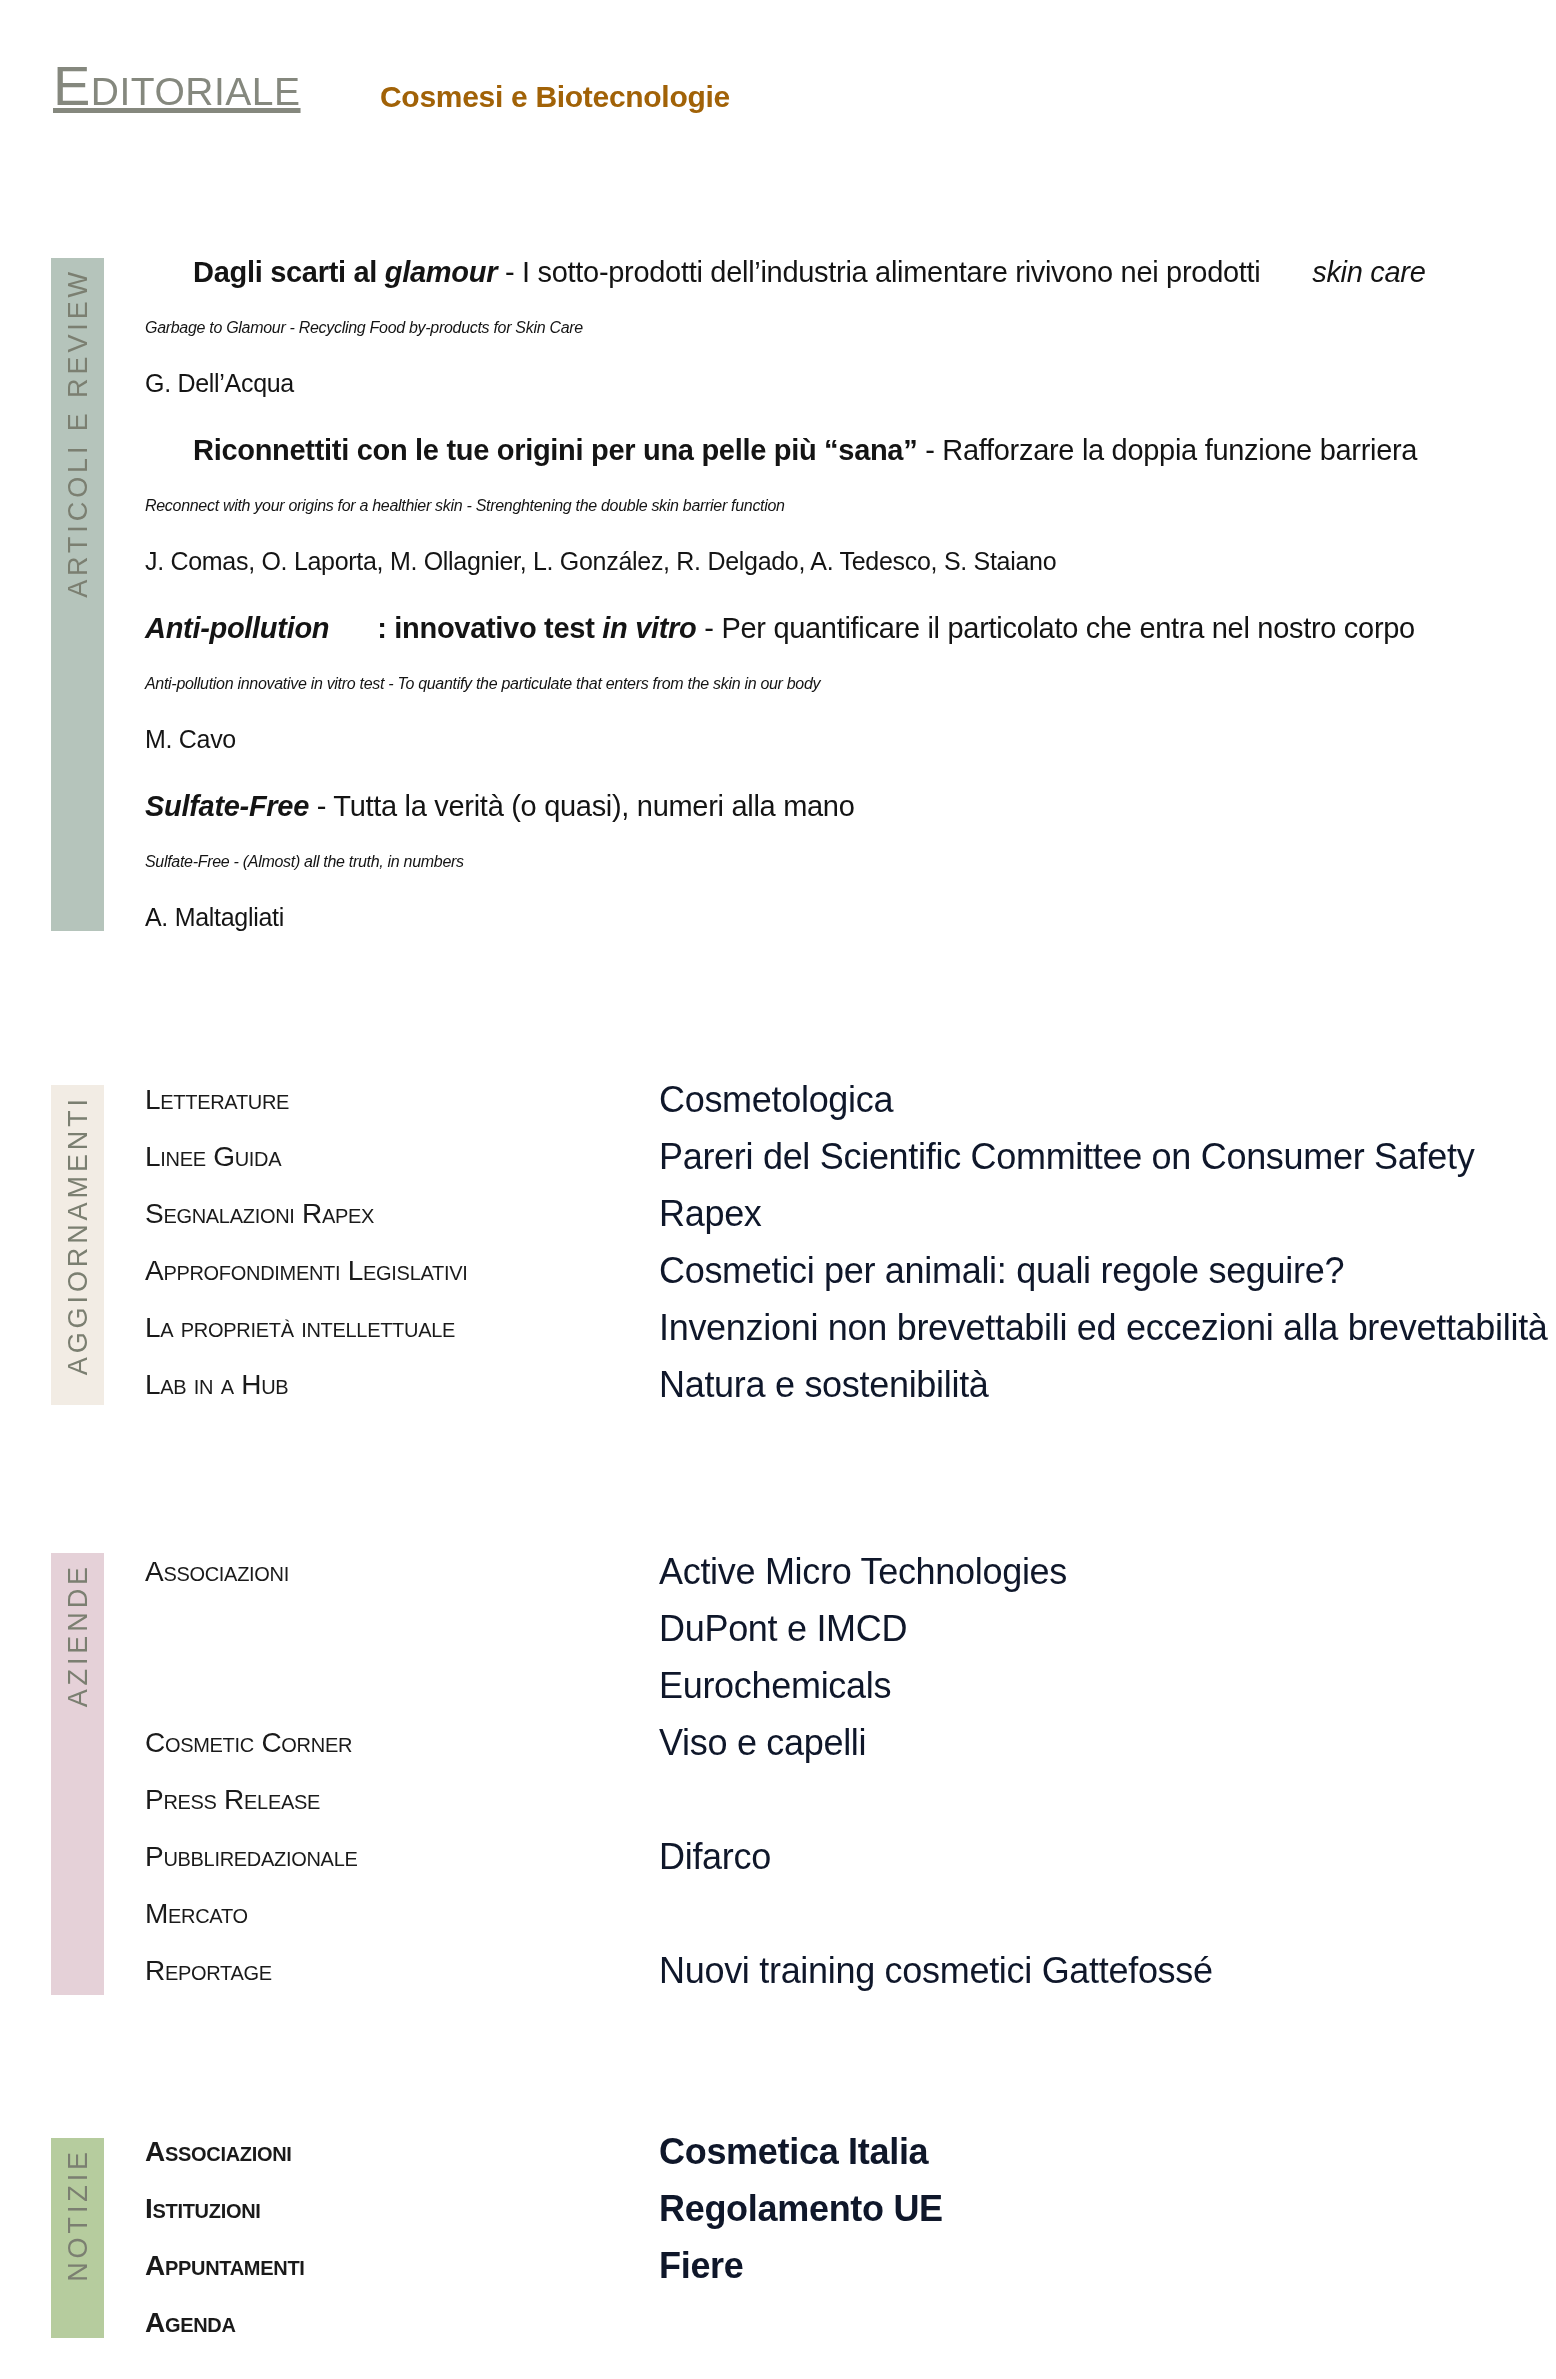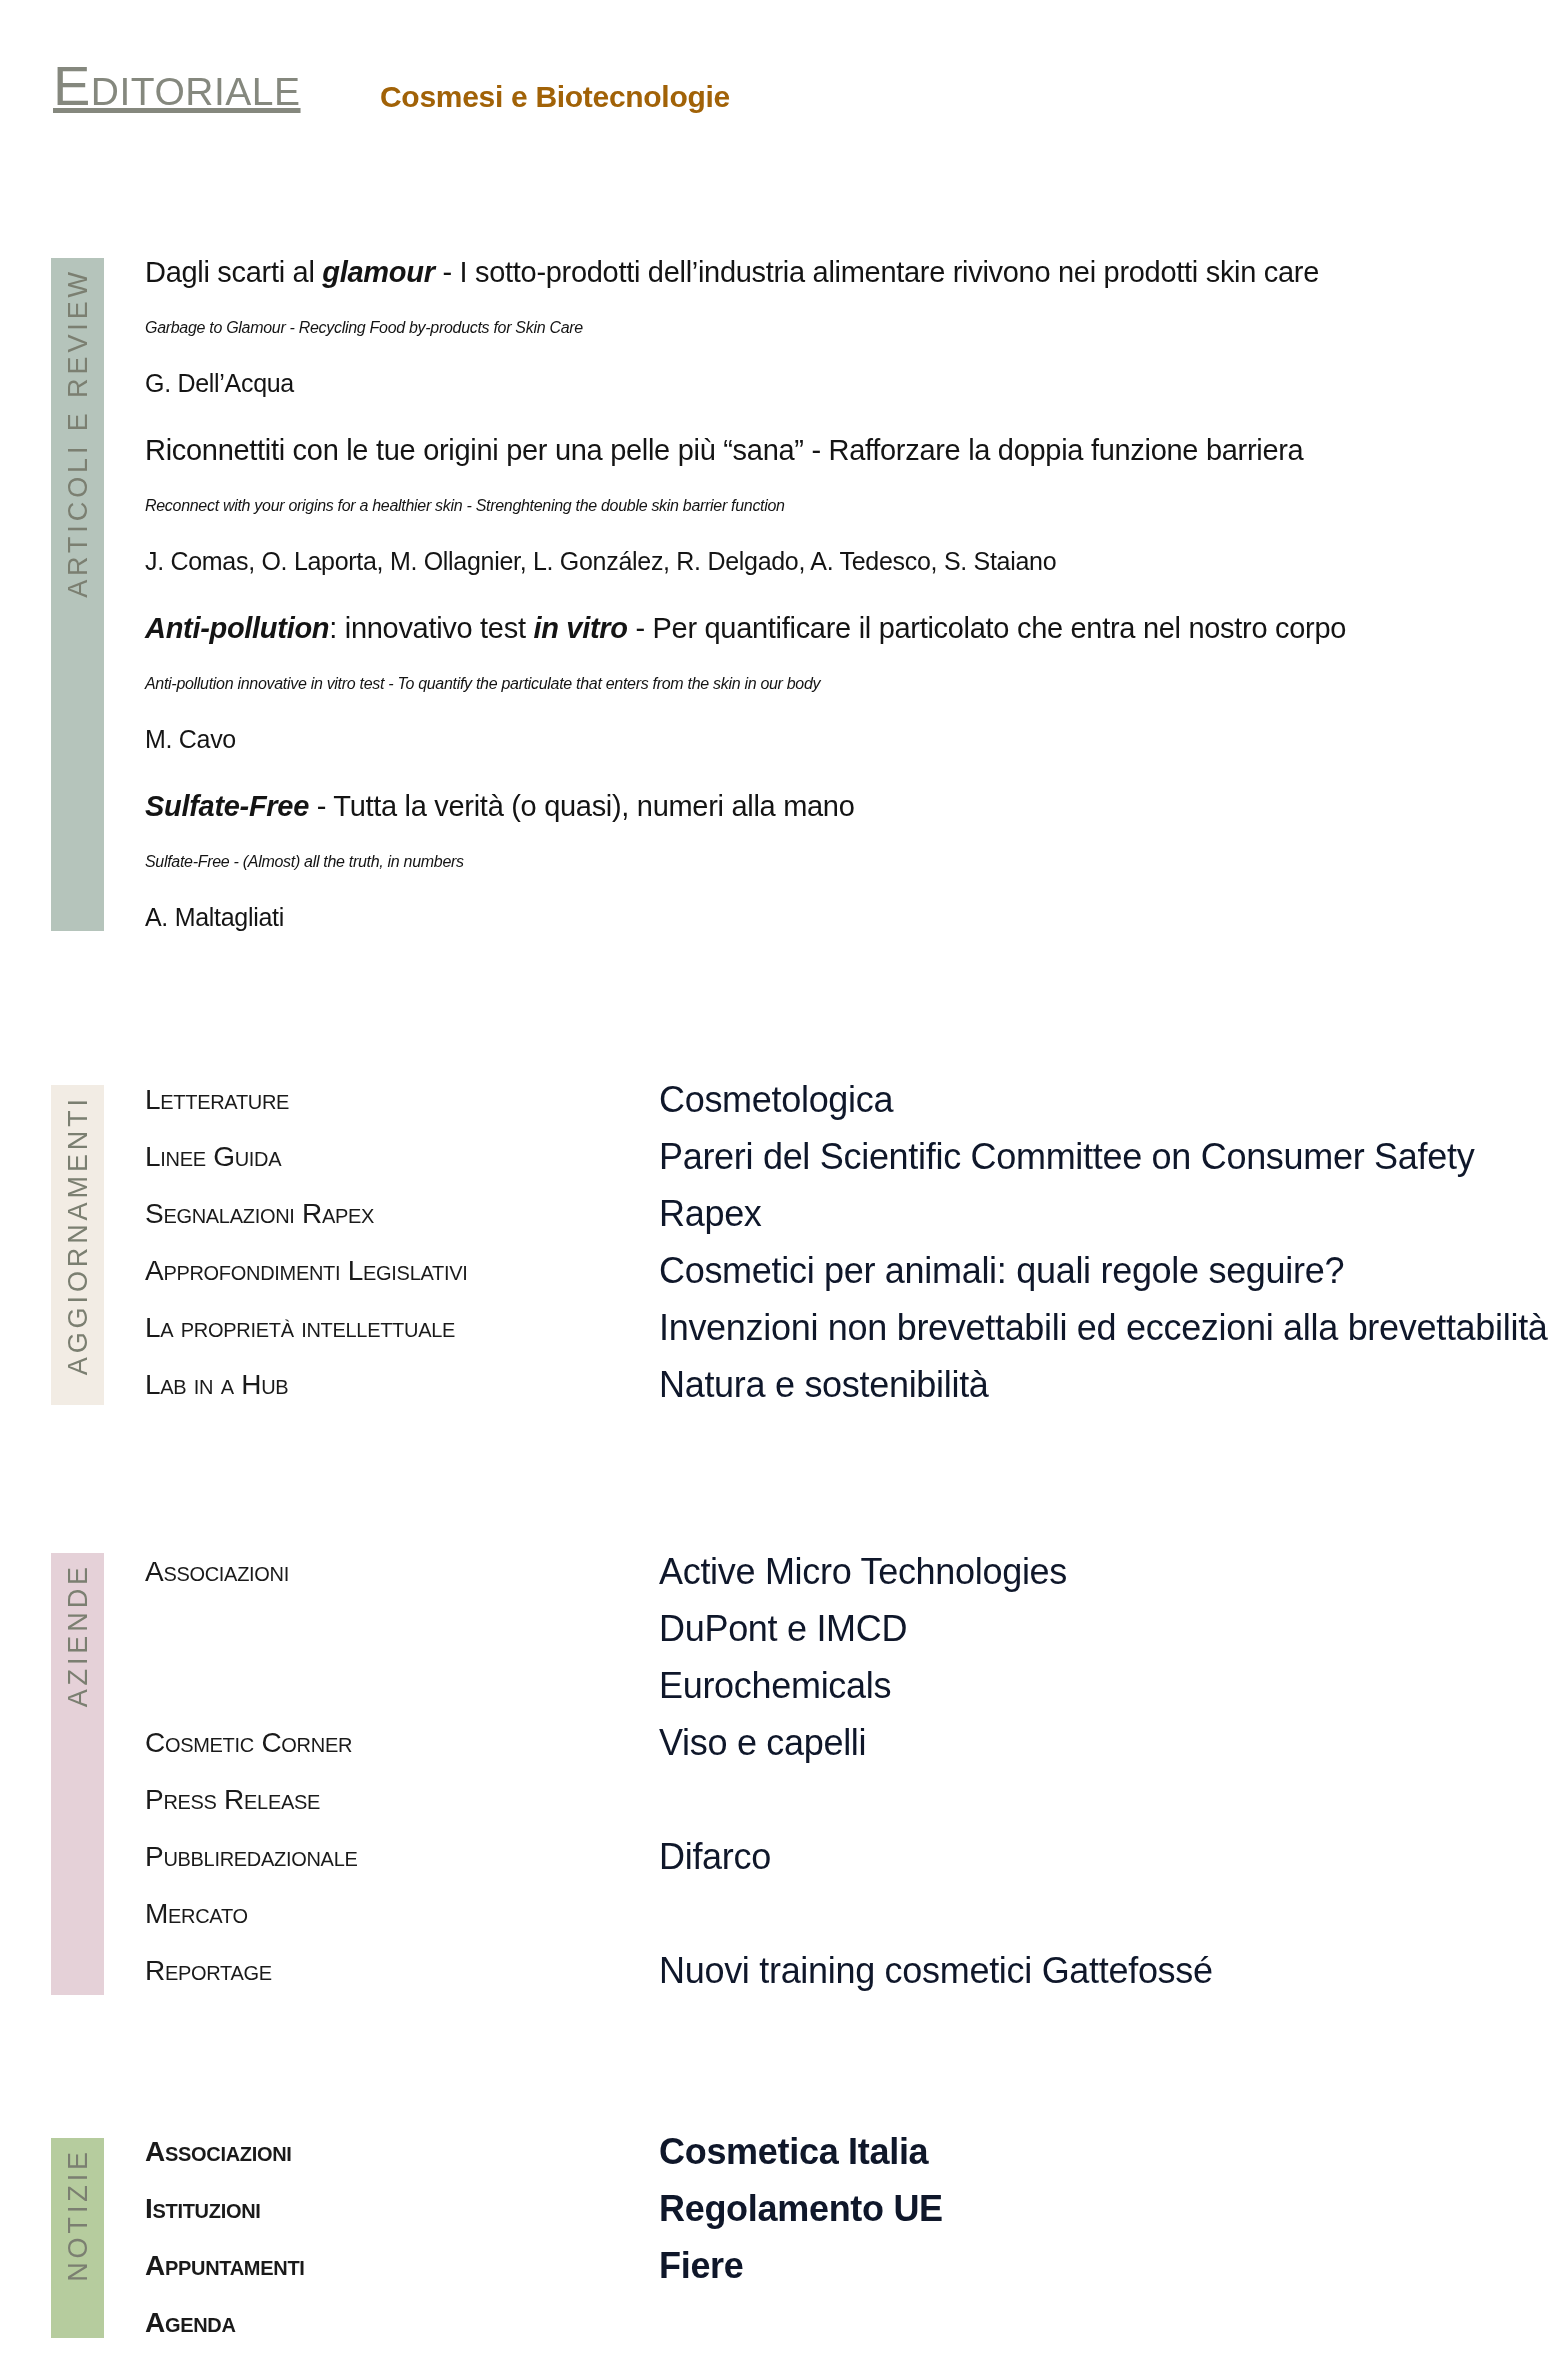--- a/index.html
+++ b/index.html
@@ -38,22 +38,22 @@
   .bar-green{background:#b6cc9e;}
 
   .content{position:absolute;left:94px;top:0;white-space:nowrap;}
 
   
   .entry{height:178px;}
   .article-title   {font-size:29px;line-height:55px;}
   .article-subtitle{font-size:16px;line-height:56px;font-style:italic;}
   .article-authors {font-size:25px;line-height:54px;}
   .seg-r{}
-  .seg-b{font-weight:400;}
-  .seg-i{}
+  .seg-b{font-weight:700;margin-left:48px;}
+  .seg-i{font-style:italic;margin-left:44px;}
   .seg-bi{font-weight:700;font-style:italic;}
 
   
   .row{height:57px;line-height:57px;white-space:nowrap;}
   .row-label{
     display:inline-block;width:514px;vertical-align:top;
     font-variant:small-caps;font-size:28px;color:#1a1a1a;
   }
   .row-value{display:inline-block;font-size:36px;color:#0f172a;}
 </style>

